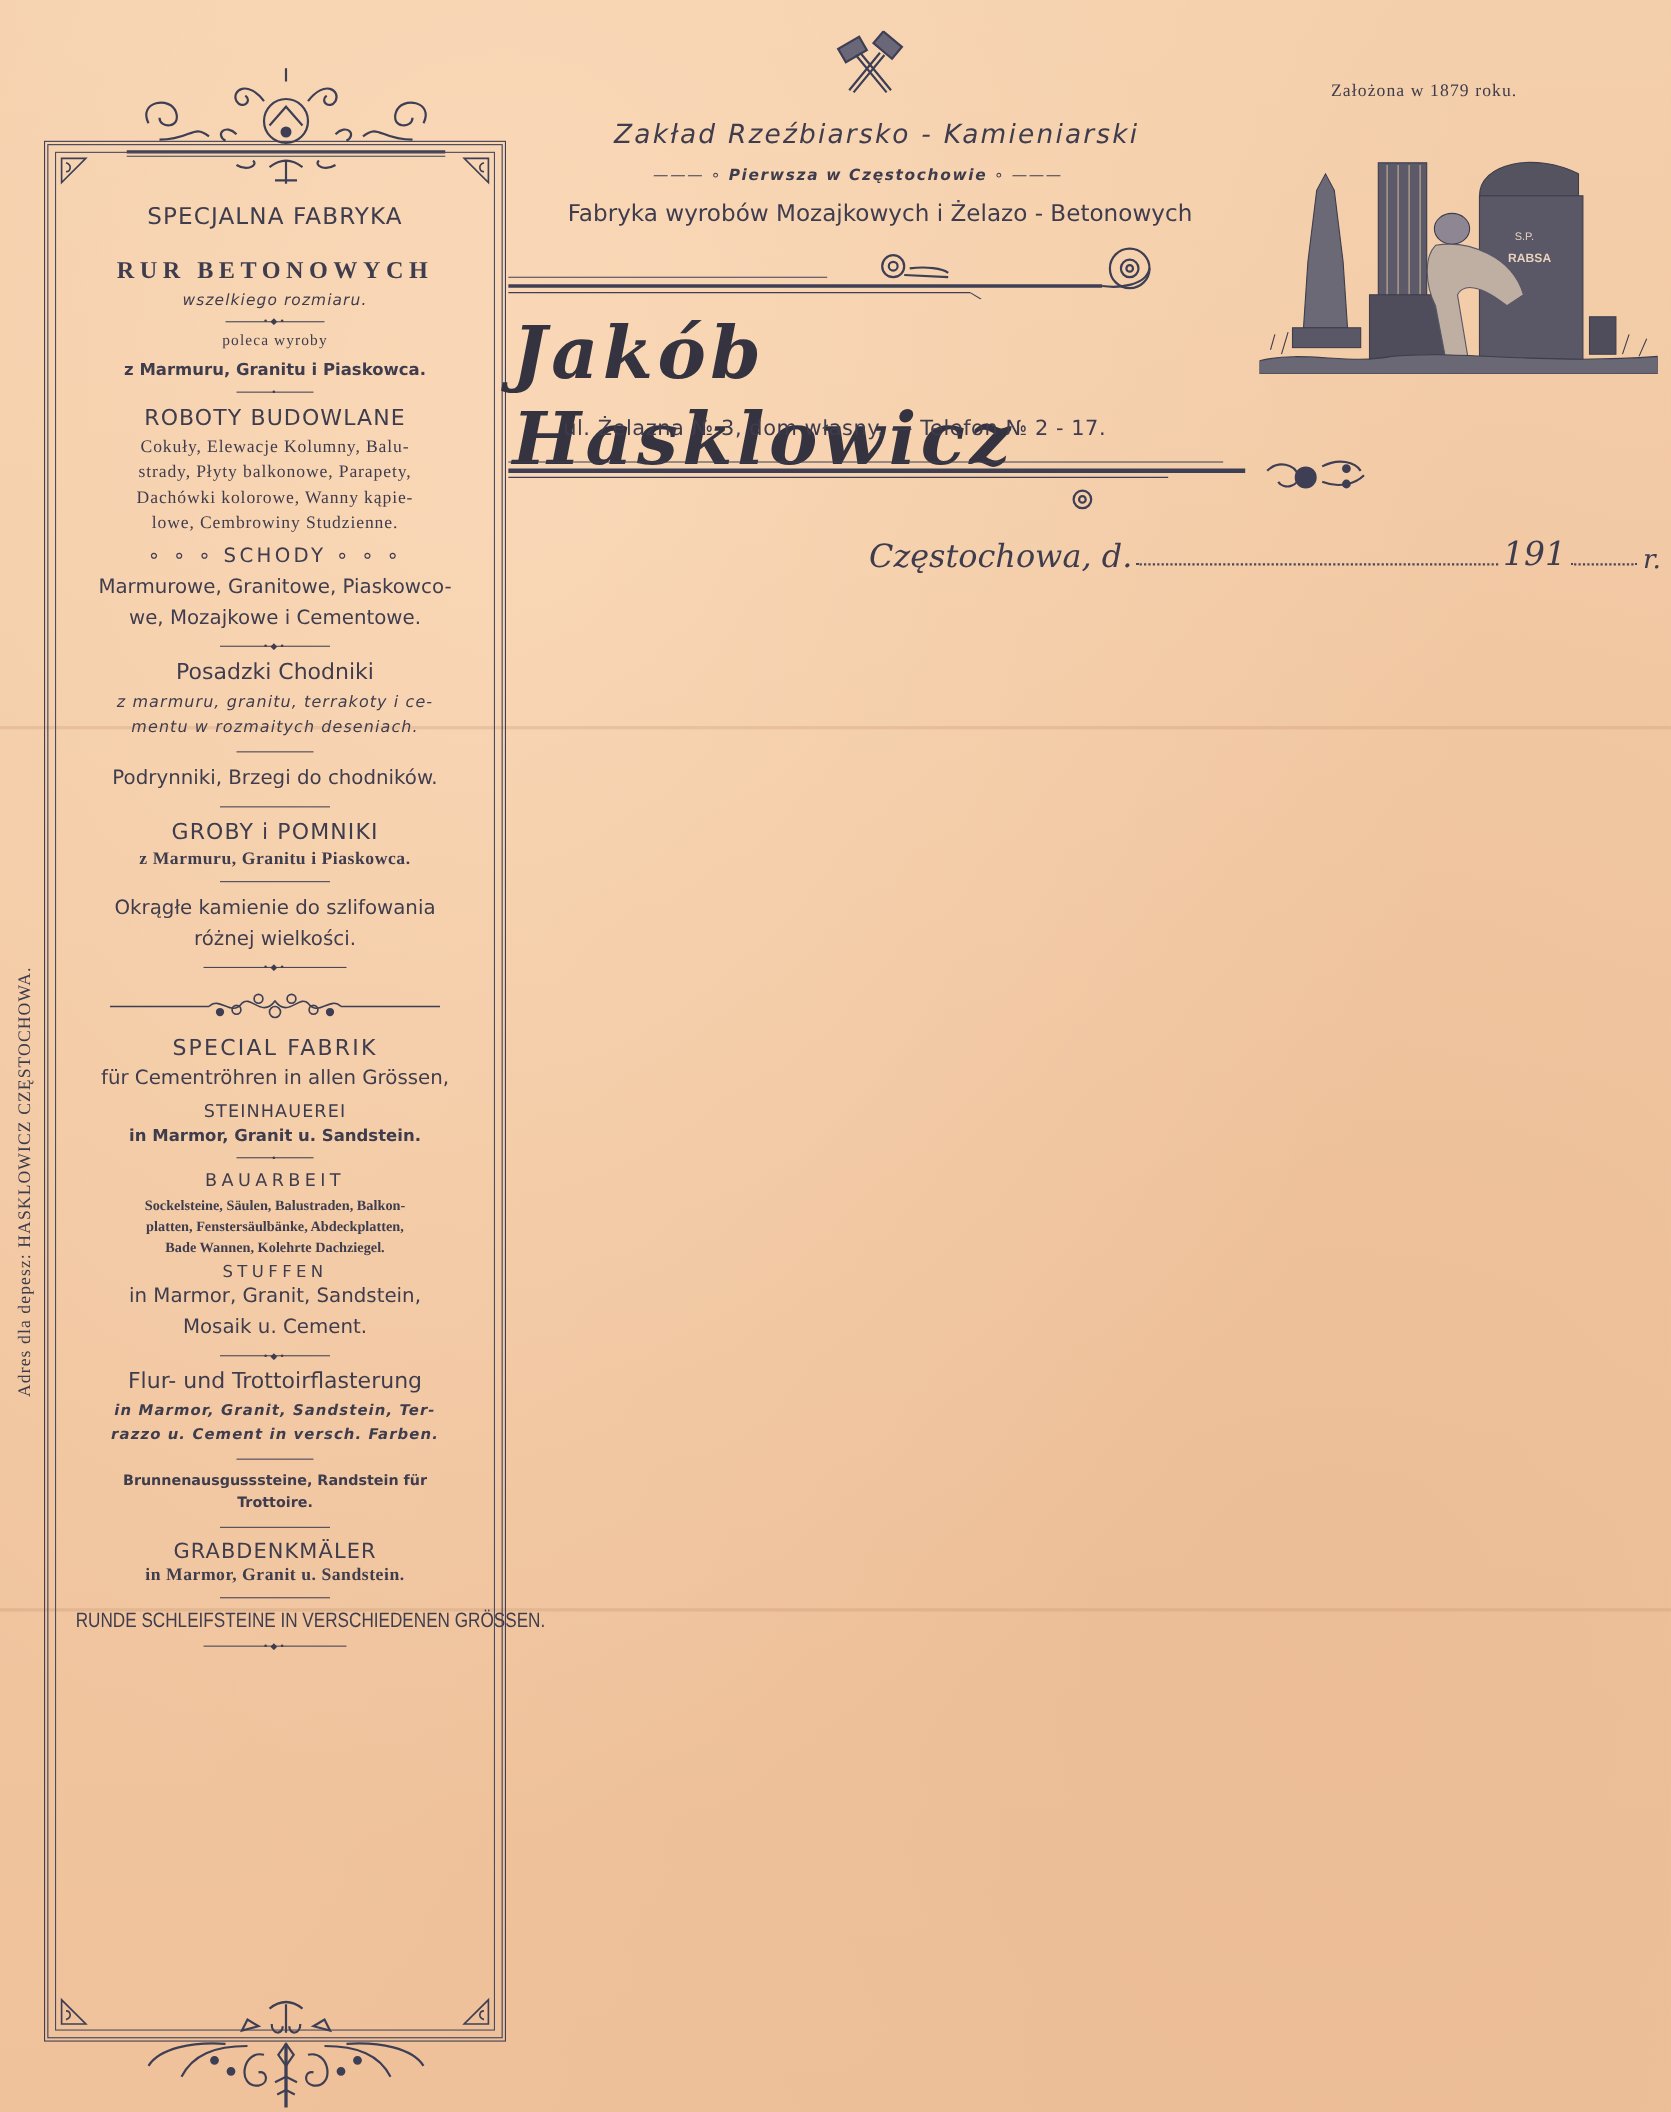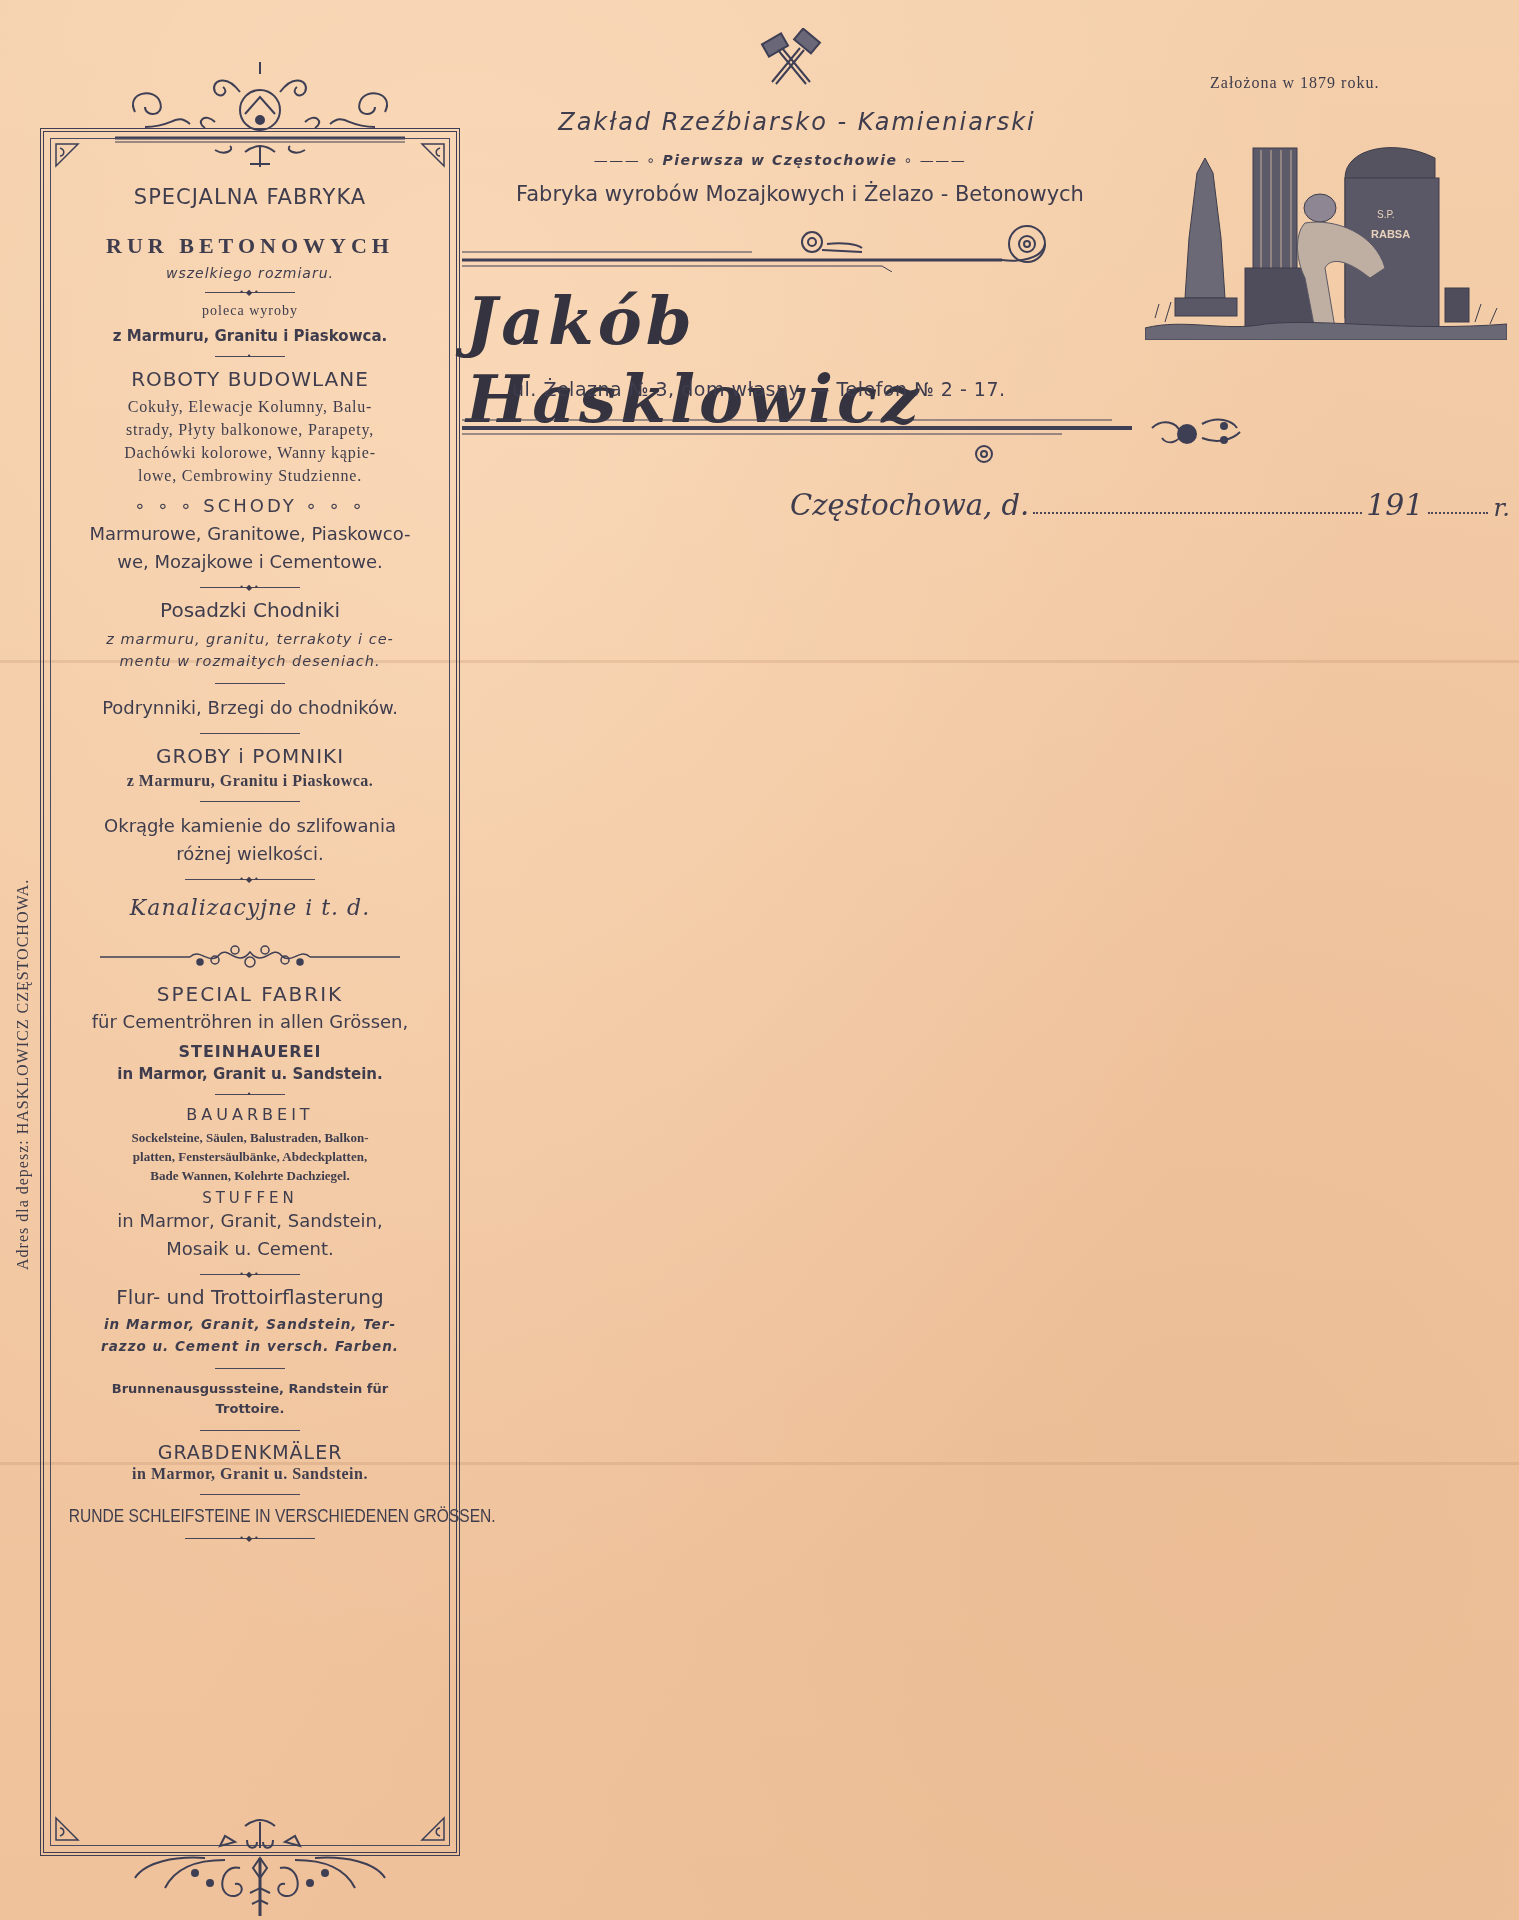--- a/index.html
+++ b/index.html
@@ -168,40 +168,39 @@
   <span class="sb sans-body">Podrynniki, Brzegi do chodników.</span>
   <span class="div-line" style="width:100px;"></span>
   <span class="sb cap-thin" style="font-size:20px;">GROBY i POMNIKI</span>
   <span class="sb bold-serif" style="margin-top:4px;">z Marmuru, Granitu i Piaskowca.</span>
   <span class="div-line" style="width:100px;"></span>
   <span class="sb sans-body">Okrągłe kamienie do szlifowania</span>
   <span class="sb sans-body">różnej wielkości.</span>
   <span class="div-line" style="width:130px;">
       <span class="dot">•◆•</span>
     </span>
-  <span class="sb script-italic">Kanalizacyjne i t. d.</span>
 
   <div class="ornament" style="width:300px;height:30px;margin:16px auto 10px;">
     <svg viewBox="0 0 300 30" fill="none" stroke="#3e3f55" stroke-width="1.5">
       <line x1="0" y1="15" x2="90" y2="15"></line>
         <line x1="210" y1="15" x2="300" y2="15"></line>
       <path d="M90 15 C100 5 110 25 120 12 C128 4 138 26 150 10 C162 26 172 4 180 12 C190 25 200 5 210 15"></path>
       <circle cx="115" cy="18" r="4"></circle>
         <circle cx="135" cy="8" r="4"></circle>
         <circle cx="150" cy="20" r="5"></circle>
         <circle cx="165" cy="8" r="4"></circle>
         <circle cx="185" cy="18" r="4"></circle>
       <circle cx="100" cy="20" r="3" fill="#3e3f55"></circle>
         <circle cx="200" cy="20" r="3" fill="#3e3f55"></circle>
     </svg>
   </div>
 
   <span class="sb cap-thin" style="font-size:20px;letter-spacing:2px;">SPECIAL FABRIK</span>
   <span class="sb sans-body" style="margin-top:2px;">für Cementröhren in allen Grössen,</span>
-  <span class="sb" style="margin-top:6px;font-family:'DejaVu Sans',sans-serif;font-size:16px;font-weight:bold;letter-spacing:1px;">STEINHAUEREI</span>
+  <span class="sb" style="margin-top:6px;font-family:'DejaVu Sans',sans-serif;font-size:16px;font-weight:normal;letter-spacing:1px;">STEINHAUEREI</span>
   <span class="sb bold-sans" style="margin-top:4px;">in Marmor, Granit u. Sandstein.</span>
   <span class="div-line" style="width:70px;">
       <span class="dot">•</span>
     </span>
   <span class="sb cap-thin" style="font-size:16px;letter-spacing:4px;">BAUARBEIT</span>
   <span class="sb serif-small-bold" style="margin-top:4px;">Sockelsteine, Säulen, Balustraden, Balkon-</span>
   <span class="sb serif-small-bold">platten, Fenstersäulbänke, Abdeckplatten,</span>
   <span class="sb serif-small-bold">Bade Wannen, Kolehrte Dachziegel.</span>
   <span class="sb wide-caps" style="margin-top:4px;">STUFFEN</span>
   <span class="sb sans-body">in Marmor, Granit, Sandstein,</span>

